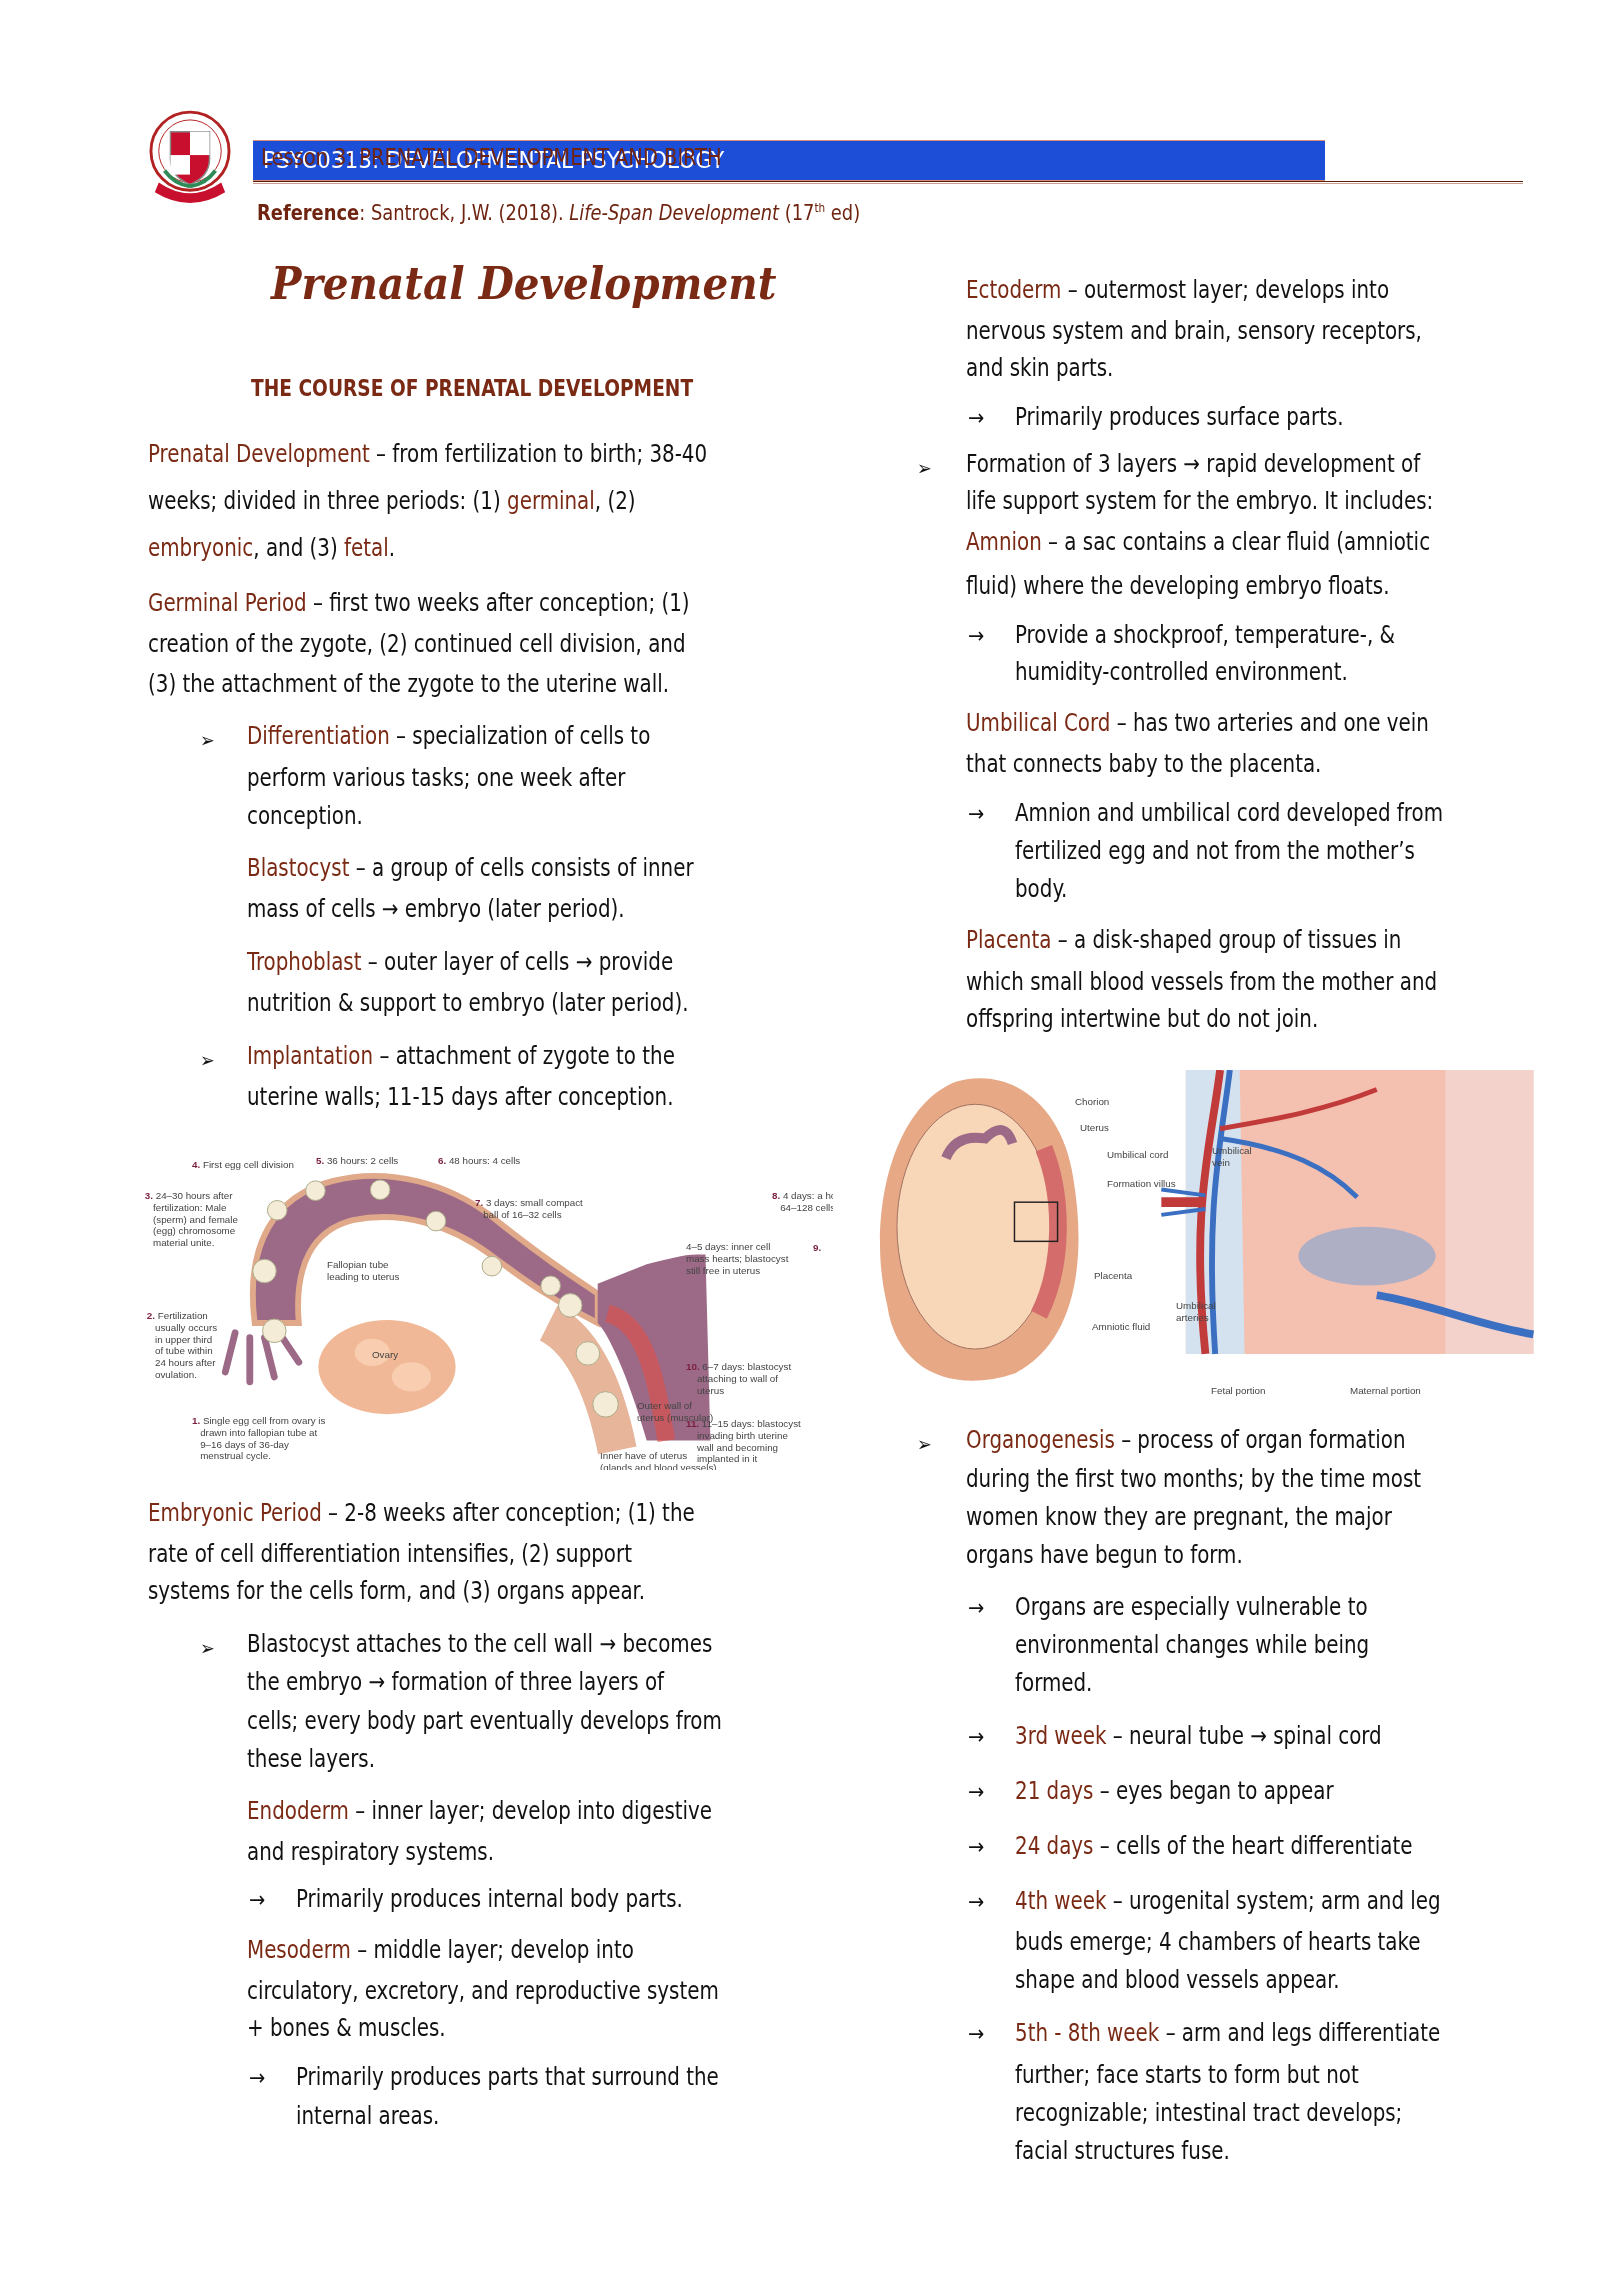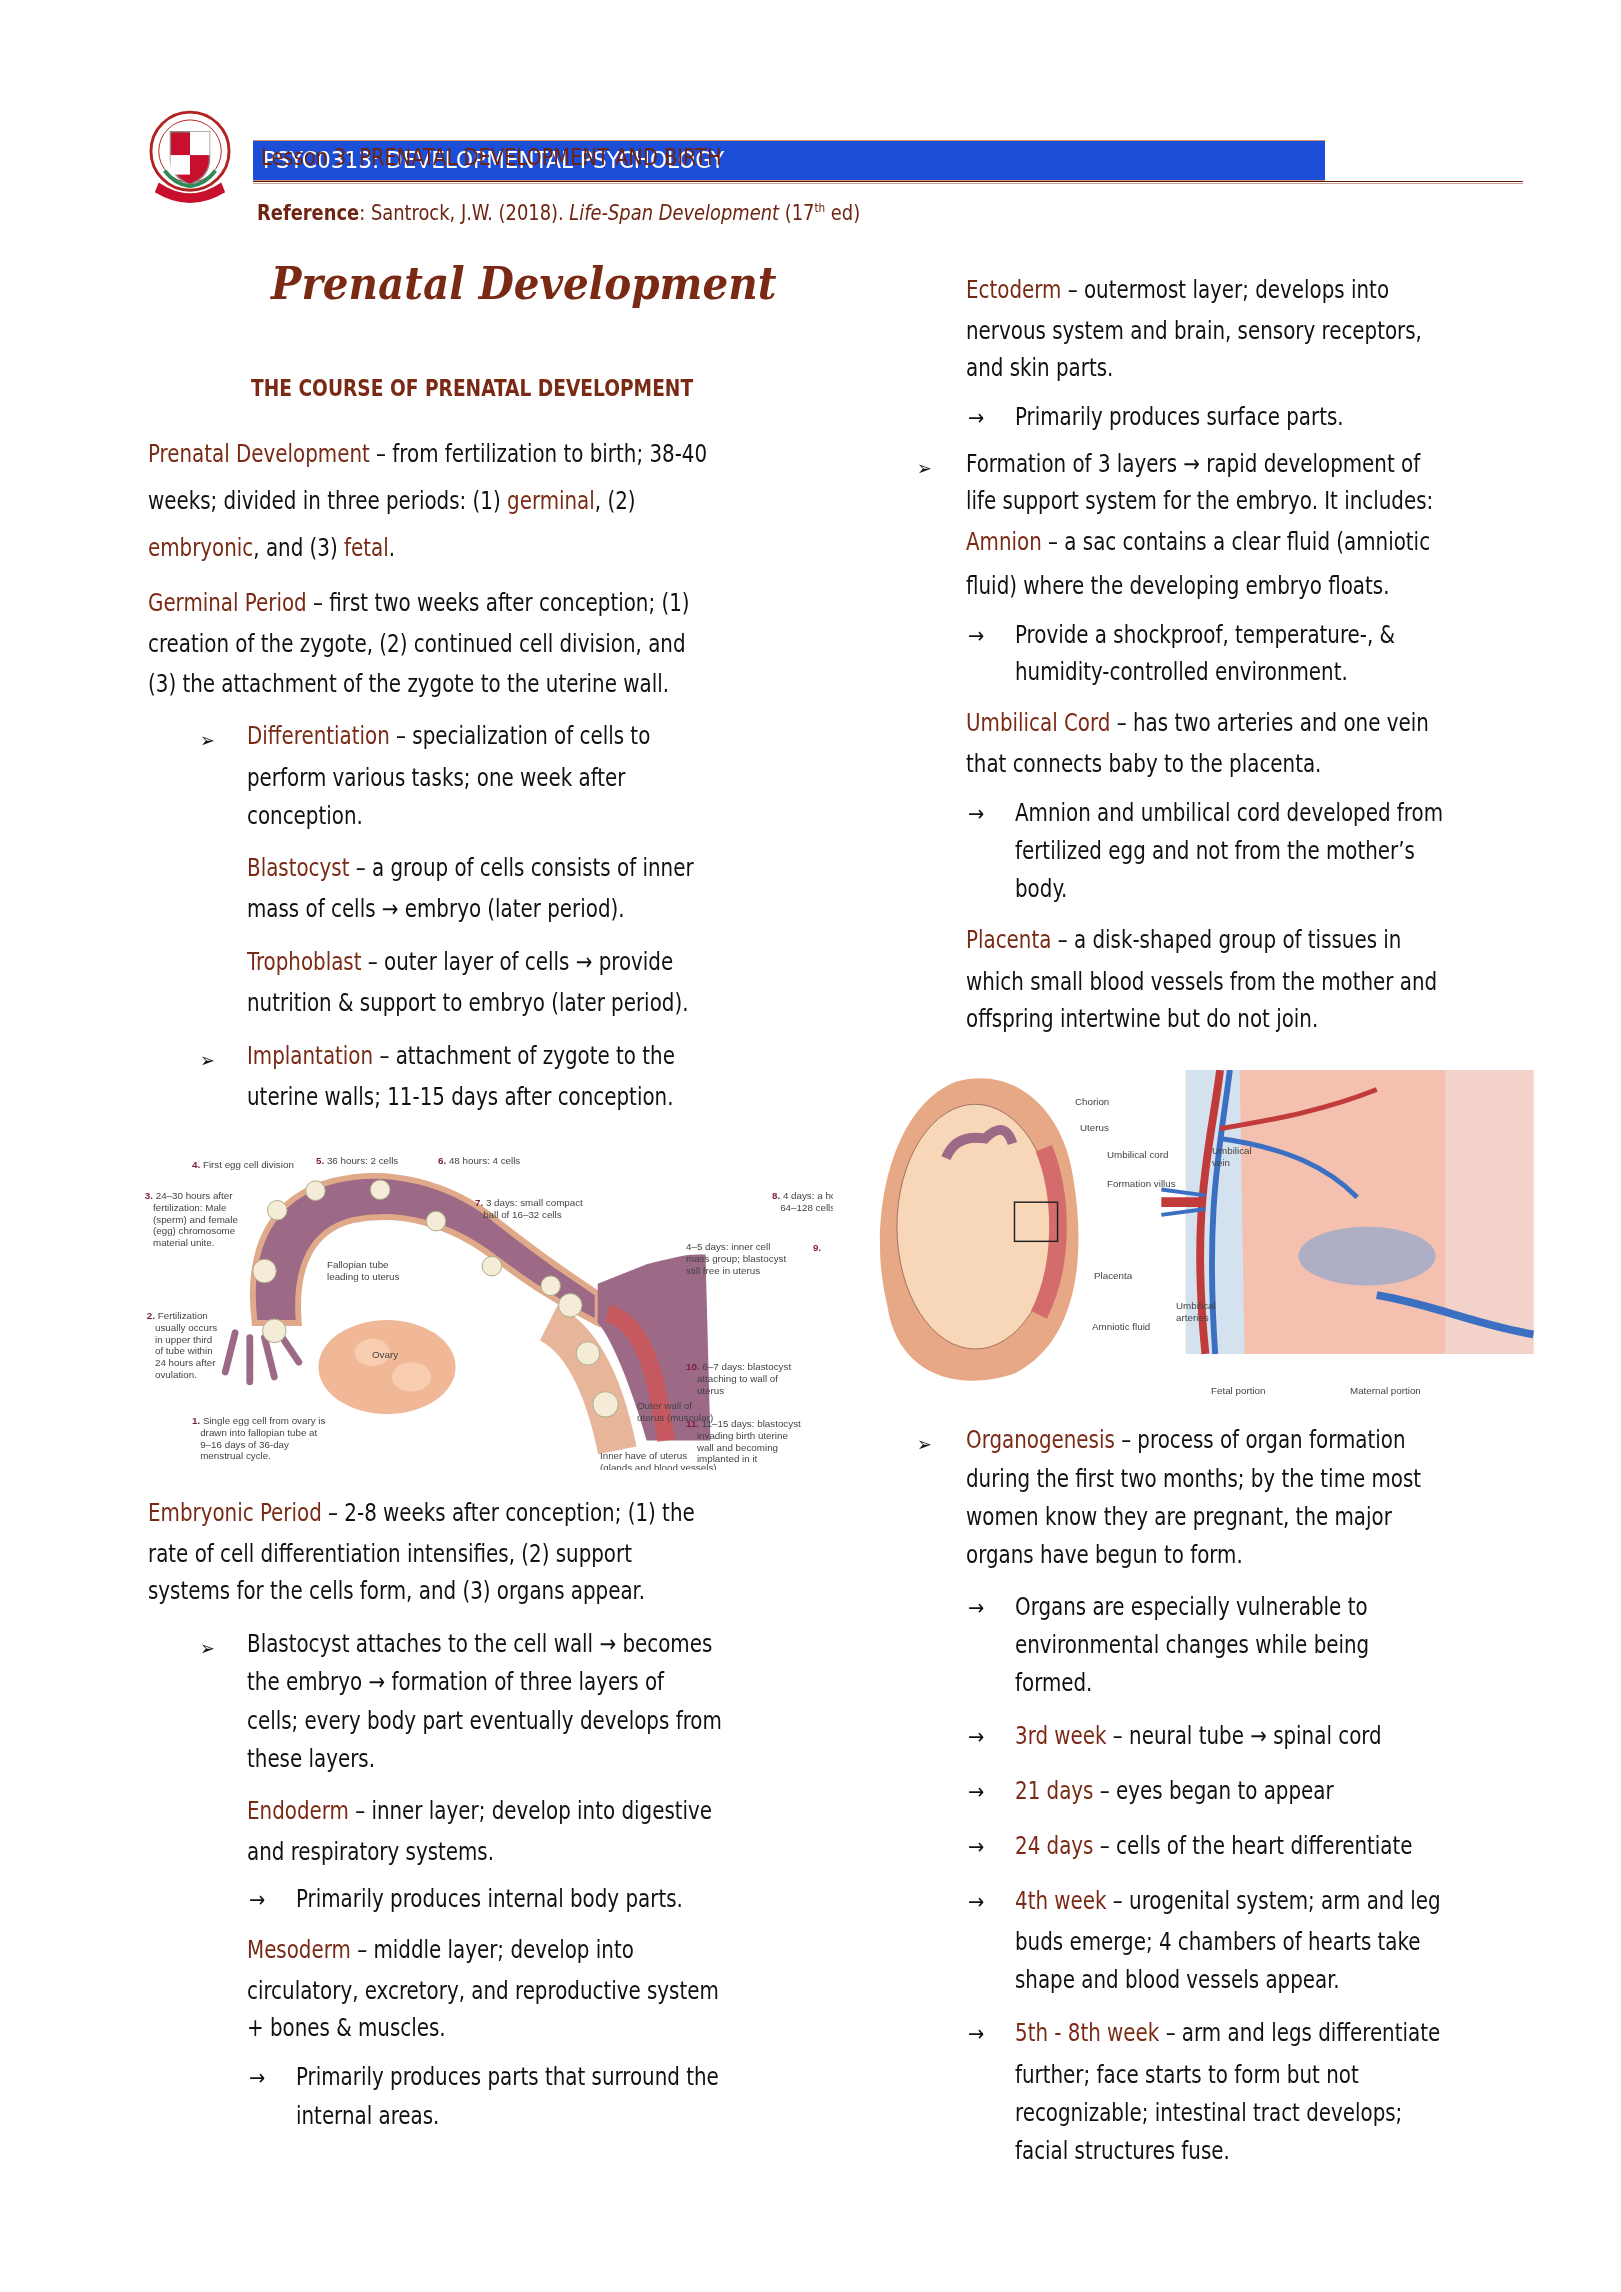--- a/index.html
+++ b/index.html
@@ -109,21 +109,21 @@
   <div class="lbl" style="left:635px;top:47px"><b>8.</b> <span>4 days: a hollow ball of</span><br>&nbsp;&nbsp;&nbsp;<span>64–128 cells (a blastocyst)</span></div>
   <div class="lbl" style="left:190px;top:116px"><span>Fallopian tube</span><br><span>leading to uterus</span></div>
   <div class="lbl" style="left:676px;top:99px"><b>9.</b></div>
   <div class="lbl" style="left:9.8px;top:167px"><b>2.</b> <span>Fertilization</span><br>&nbsp;&nbsp;&nbsp;<span>usually occurs</span><br>&nbsp;&nbsp;&nbsp;<span>in upper third</span><br>&nbsp;&nbsp;&nbsp;<span>of tube within</span><br>&nbsp;&nbsp;&nbsp;<span>24 hours after</span><br>&nbsp;&nbsp;&nbsp;<span>ovulation.</span></div>
   <div class="lbl" style="left:235px;top:206px">Ovary</div>
   <div class="lbl" style="left:627px;top:191px;color:#fff;font-weight:bold"><span>Cavity</span><br><span>of uterus</span></div>
   <div class="lbl" style="left:500px;top:257px"><span>Outer wall of</span><br><span>uterus (muscular)</span></div>
   <div class="lbl" style="left:55px;top:272px"><b>1.</b> <span>Single egg cell from ovary is</span><br>&nbsp;&nbsp;&nbsp;<span>drawn into fallopian tube at</span><br>&nbsp;&nbsp;&nbsp;<span>9–16 days of 36-day</span><br>&nbsp;&nbsp;&nbsp;<span>menstrual cycle.</span></div>
   <div class="lbl" style="left:463px;top:307px"><span>Inner have of uterus</span><br><span>(glands and blood vessels)</span></div>
 </div>
-<div class="lbl" style="left:686px;top:1225px"><span>4–5 days: inner cell</span><br><span>mass group; blastocyst</span><br><span>still free in uterus</span></div>
+<div class="lbl" style="left:686px;top:1225px"><span>4–5 days: inner cell</span><br><span>mass hearts; blastocyst</span><br><span>still free in uterus</span></div>
 <div class="lbl" style="left:686px;top:1345px"><b>10.</b> <span>6–7 days: blastocyst</span><br>&nbsp;&nbsp;&nbsp;&nbsp;<span>attaching to wall of</span><br>&nbsp;&nbsp;&nbsp;&nbsp;<span>uterus</span></div>
 <div class="lbl" style="left:686px;top:1402px"><b>11.</b> <span>11–15 days: blastocyst</span><br>&nbsp;&nbsp;&nbsp;&nbsp;<span>invading birth uterine</span><br>&nbsp;&nbsp;&nbsp;&nbsp;<span>wall and becoming</span><br>&nbsp;&nbsp;&nbsp;&nbsp;<span>implanted in it</span></div>
 
 <div class="col" style="left:0;top:0;">
   <div class="p" style="left:148px;top:1494px"><span class="t">Embryonic Period</span><span> – 2-8 weeks after conception; (1) the</span></div>
   <div class="p" style="left:148px;top:1535px">rate of cell differentiation intensifies, (2) support</div>
   <div class="p" style="left:148px;top:1572px">systems for the cells form, and (3) organs appear.</div>
 
   <span class="bullet" style="left:200px;top:1629px">➢</span>
   <div class="p" style="left:247px;top:1625px">Blastocyst attaches to the cell wall → becomes</div>

